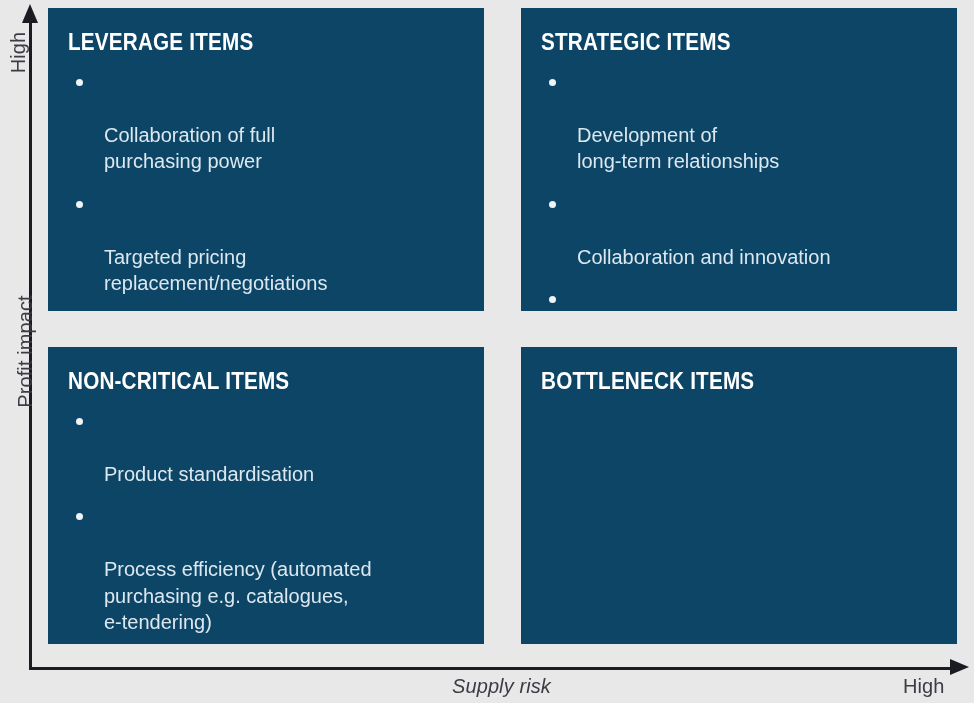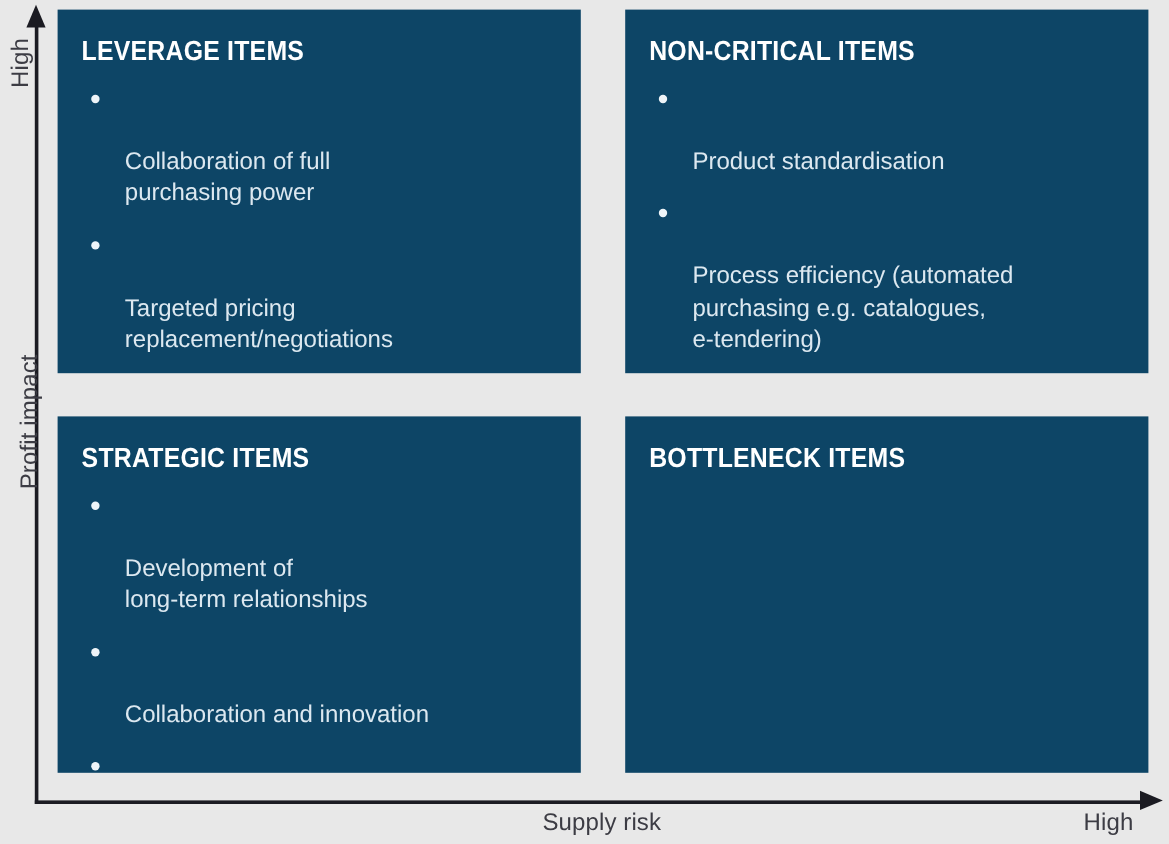--- a/index.html
+++ b/index.html
@@ -79,20 +79,21 @@
     left: -35px;
     top: 340px;
     width: 120px;
     text-align: center;
     transform: rotate(-90deg);
     transform-origin: center center;
   }
   #x-axis-title {
     left: 452px;
     top: 675px;
+    font-style: italic;
   }
   #x-high-label {
     left: 903px;
     top: 675px;
   }
 
   
   #quadrant-grid {
     position: absolute;
     left: 48px;
@@ -178,53 +179,53 @@
         <li class="bullet-item">
           <span class="bullet-dot"></span>
           <span>Targeted pricing
 replacement/negotiations</span>
         </li>
 
       </ul>
     </div>
 
     <div class="quadrant">
+      <div class="quadrant-title">STRATEGIC ITEMS</div>
+      <ul class="bullet-list">
+        <li class="bullet-item">
+          <span class="bullet-dot"></span>
+          <span>Development of
+long-term relationships</span>
+        </li>
+        <li class="bullet-item">
+          <span class="bullet-dot"></span>
+          <span>Collaboration and innovation</span>
+        </li>
+        <li class="bullet-item">
+          <span class="bullet-dot"></span>
+          
+        </li>
+      </ul>
+    </div>
+
+    <div class="quadrant">
       <div class="quadrant-title">NON-CRITICAL ITEMS</div>
       <ul class="bullet-list">
         <li class="bullet-item">
           <span class="bullet-dot"></span>
           <span>Product standardisation</span>
         </li>
         <li class="bullet-item">
           <span class="bullet-dot"></span>
           <span>Process efficiency (automated
 purchasing e.g. catalogues,
 e-tendering)</span>
         </li>
 
       </ul>
     </div>
 
     <div class="quadrant">
-      <div class="quadrant-title">STRATEGIC ITEMS</div>
-      <ul class="bullet-list">
-        <li class="bullet-item">
-          <span class="bullet-dot"></span>
-          <span>Development of
-long-term relationships</span>
-        </li>
-        <li class="bullet-item">
-          <span class="bullet-dot"></span>
-          <span>Collaboration and innovation</span>
-        </li>
-        <li class="bullet-item">
-          <span class="bullet-dot"></span>
-          
-        </li>
-      </ul>
-    </div>
-
-    <div class="quadrant">
       <div class="quadrant-title">BOTTLENECK ITEMS</div>
     </div>
 
   </div>
 </div>
 
 </body></html>

